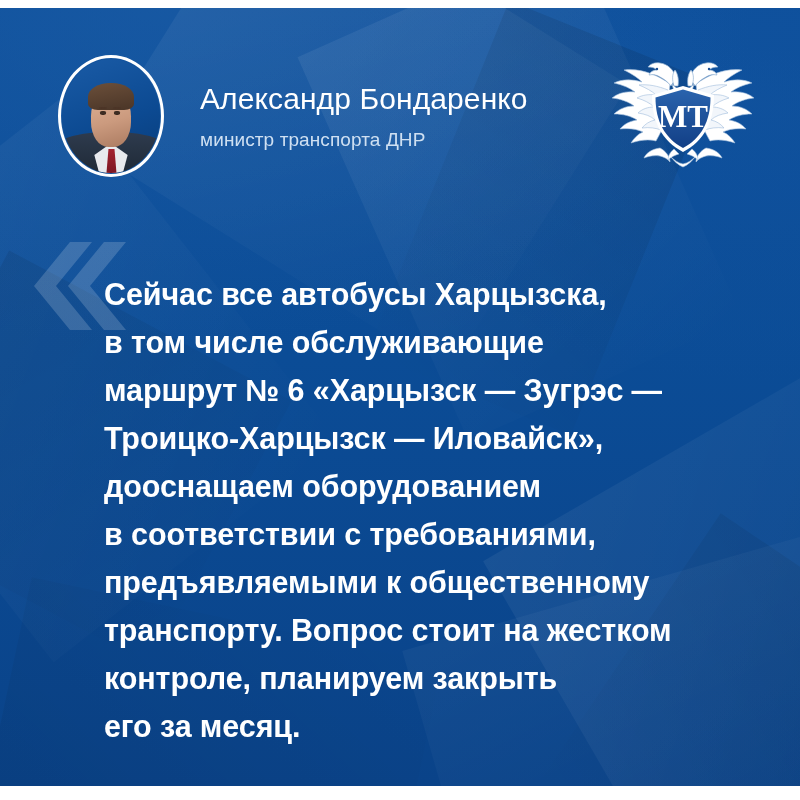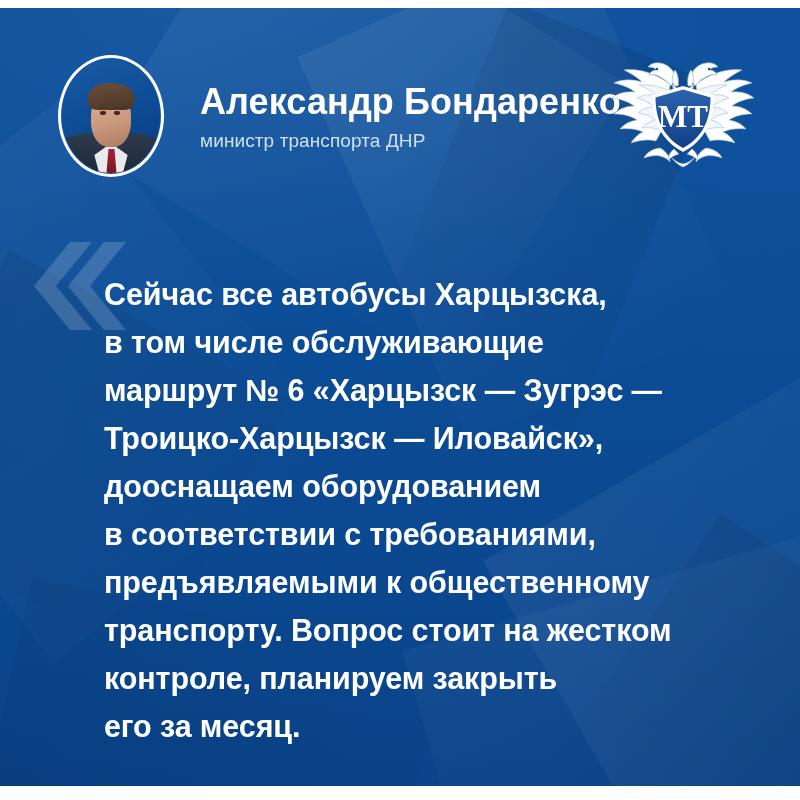--- a/index.html
+++ b/index.html
@@ -192,28 +192,28 @@
   .p-brow.l { left: 38%; }
   .p-brow.r { left: 52%; }
 
   .name-block {
     position: absolute;
     left: 200px; top: 74px;
     width: 420px;
   }
   .person-name {
     color: #ffffff;
-    font-size: 36px;
-    font-weight: 700;
+    font-size: 30px;
+    font-weight: 400;
     letter-spacing: 0.1px;
     line-height: 1.1;
     white-space: nowrap;
   }
   .person-role {
-    margin-top: 8px;
+    margin-top: 14px;
     color: #cfe0f2;
     font-size: 19px;
     font-weight: 400;
     letter-spacing: 0.1px;
     line-height: 1.15;
     white-space: nowrap;
   }
 
   .emblem {
     position: absolute;

